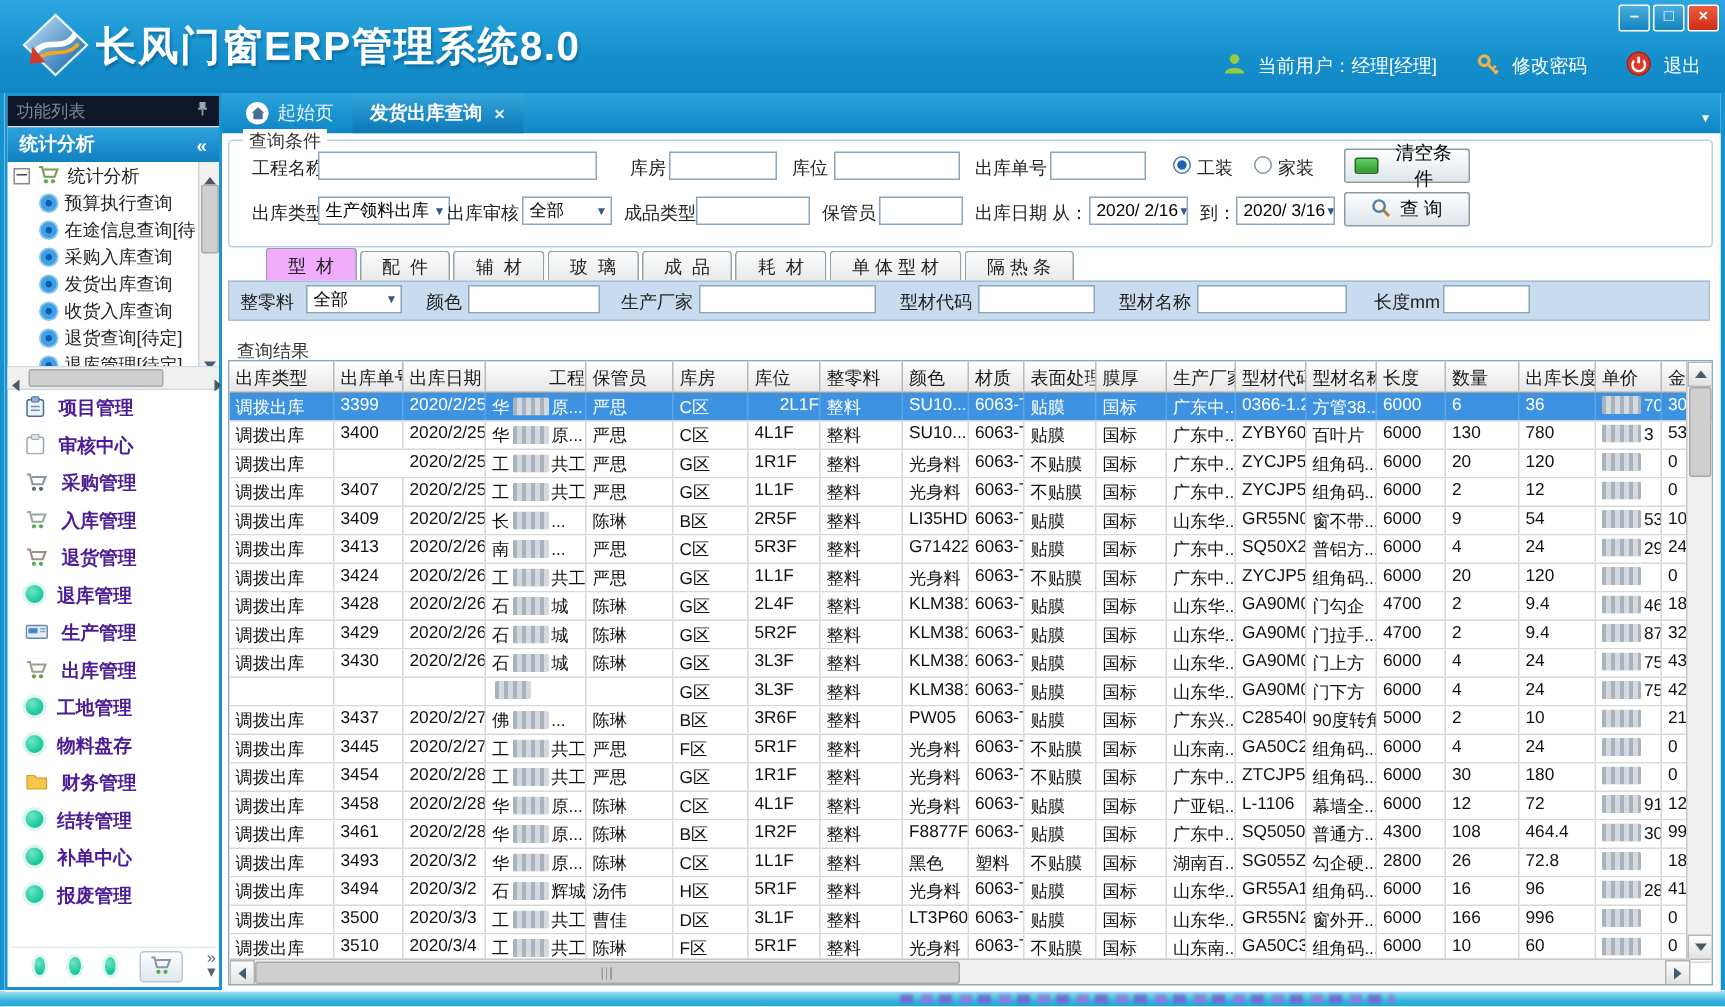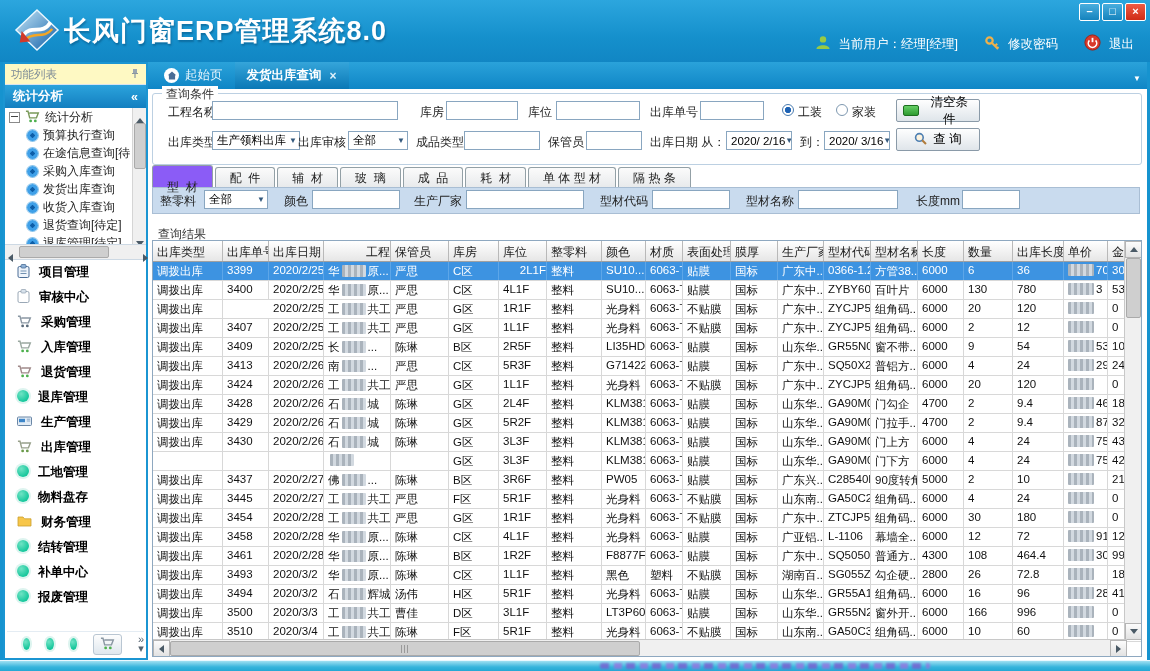--- a/index.html
+++ b/index.html
@@ -18,36 +18,36 @@
   .userbar .sep{width:10px;}
 
   
   .edge{background:#1693cf;}
   .statusstrip{left:0;top:660px;width:1150px;height:11px;background:linear-gradient(#9fe0f2,#35b4dc 55%,#1fa5d2);border-top:1px solid #e8f8ff;}
   .watermark{left:600px;top:663px;width:330px;height:6px;opacity:.75;border-radius:2px;
     background:repeating-linear-gradient(90deg,#7d58cf 0 9px,rgba(125,88,207,0) 9px 14px,#9a6fe0 14px 22px,rgba(125,88,207,0) 22px 26px);filter:blur(1.2px);}
 
   
   .sidebar{left:3px;top:62px;width:145px;height:598px;background:#fff;border:2px solid #1b95d2;box-sizing:border-box;}
-  .func-header{height:20px;background:#fef9c3;border-bottom:1px solid #d9e4ee;display:flex;align-items:center;justify-content:space-between;padding:0 6px;color:#7b8a96;font-size:11.5px;}
+  .func-header{height:20px;background:#0f172a;border-bottom:1px solid #d9e4ee;display:flex;align-items:center;justify-content:space-between;padding:0 6px;color:#7b8a96;font-size:11.5px;}
   .sec-header{height:23px;background:linear-gradient(#2ba3dc,#137fc0);color:#fff;font-size:12.5px;font-weight:bold;display:flex;align-items:center;justify-content:space-between;padding:0 8px;}
   .tree{position:relative;height:136px;overflow:hidden;border-bottom:1px solid #cdd9e4;font-size:12px;color:#222;}
   .tree-inner{position:absolute;left:0;top:0;right:13px;}
   .tree-row{height:18px;display:flex;align-items:center;gap:5px;white-space:nowrap;overflow:hidden;}
   .tree-root{padding-left:4px;}
   .tree-child{padding-left:22px;}
   .expander{width:9px;height:9px;border:1px solid #8a8a8a;background:#fff;position:relative;flex:0 0 auto;}
   .expander::after{content:"";position:absolute;left:1px;right:1px;top:3px;height:1px;background:#444;}
   .tdot{width:11px;height:11px;border-radius:50%;flex:0 0 auto;background:radial-gradient(circle at 50% 50%,#0d5ea8 0 26%,#3fa0e8 30% 72%,#bfe0f7 74%);box-shadow:0 0 0 1px #8cc4ea;}
   .tree-vsb{position:absolute;right:0;top:0;width:13px;height:136px;background:#f0f0f0;border-left:1px solid #d5d5d5;}
   .tree-hsb{position:relative;height:14px;background:#f0f0f0;border-bottom:1px solid #cdd9e4;}
   .sb-thumb{position:absolute;background:#cfcfcf;border:1px solid #aaa;border-radius:2px;}
   .arrow{position:absolute;width:0;height:0;}
   .modules{position:absolute;left:2px;top:196px;right:2px;}
-  .module{height:25px;display:flex;align-items:center;gap:9px;padding-left:10px;font-weight:bold;font-size:12.5px;color:#000000;}
+  .module{height:25px;display:flex;align-items:center;gap:9px;padding-left:10px;font-weight:bold;font-size:12.5px;color:#4c1d95;}
   .gcircle{width:12px;height:12px;border-radius:50%;display:inline-block;background:radial-gradient(circle at 35% 32%,#6fe3c4,#17c79c 70%);box-shadow:0 0 0 2px #ddf4ef;}
   .sb-bottom{position:absolute;left:2px;right:2px;bottom:2px;height:24px;display:flex;align-items:center;gap:16px;padding-left:16px;border-top:1px solid #e4ecf3;}
   .sb-cartbtn{width:30px;height:21px;border:1px solid #b9c6d2;background:linear-gradient(#fdfdfd,#dfe7ee);border-radius:3px;display:flex;align-items:center;justify-content:center;}
   .sb-chev{color:#55636f;font-size:11px;line-height:9px;text-align:center;}
 
   
   .tabstrip{left:148px;top:62px;width:999px;height:27px;background:linear-gradient(#2aa2da,#0f86c6);display:flex;align-items:stretch;padding-left:4px;box-sizing:border-box;}
   .tab{display:flex;align-items:center;gap:6px;padding:0 12px;color:#e9f6fd;font-size:12.5px;white-space:nowrap;}
   .tab.active{background:linear-gradient(#35a5da,#0a78b6);font-weight:bold;color:#fff;}
   .tab-home{width:15px;height:15px;border-radius:50%;background:#fff;display:flex;align-items:center;justify-content:center;}
@@ -64,21 +64,21 @@
   .selbox{position:absolute;height:19px;border:1px solid #89a6c0;background:#fff;box-sizing:border-box;font-size:11.5px;display:flex;align-items:center;justify-content:space-between;padding:0 2px 0 4px;white-space:nowrap;overflow:hidden;}
   .caret{color:#355a7e;font-size:8px;flex:0 0 auto;}
   .radio{position:absolute;width:12px;height:12px;border-radius:50%;border:1px solid #7e98b0;background:#fff;box-sizing:border-box;}
   .radio.sel{background:radial-gradient(circle,#1d62b4 0 40%,#fff 48%);border-color:#4a7cb0;}
   .qbtn{position:absolute;height:23px;border:1px solid #8a9aa8;border-radius:2px;background:linear-gradient(#fefefe,#dfe5ea);font-size:12.5px;display:flex;align-items:center;justify-content:center;gap:6px;box-sizing:border-box;font-family:inherit;}
   .eraser{width:15px;height:9px;background:linear-gradient(#66cf66,#2e9b30);border:1px solid #1d6e1f;border-radius:2px;}
 
   
   .mattabs{left:152px;top:167px;height:20px;display:flex;font-size:12px;}
   .mtab{border:1px solid #93a0a6;border-bottom:none;background:linear-gradient(#fbfbfb,#e8eaec);padding:2px 14px 0 14px;margin-right:2px;border-radius:3px 3px 0 0;color:#222;white-space:pre;}
-  .mtab.active{background:#8b5cf6;position:relative;z-index:2;padding-top:13px;margin-top:-2px;}
+  .mtab.active{background:#f0abfc;position:relative;z-index:2;padding-top:3px;margin-top:-2px;margin-left:25px;}
 
   
   .bluebar{left:152px;top:187px;width:988px;height:27px;background:#c9dbee;border:1px solid #a9bed4;box-sizing:border-box;}
 
   .results-label{left:158px;top:226px;font-size:12px;color:#333;}
   
   .grid{left:152px;top:240px;width:990px;height:417px;border:1px solid #8ea8c0;box-sizing:border-box;background:#fff;overflow:hidden;}
   .ghead{display:flex;height:20px;background:linear-gradient(#ffffff,#e6e6e6);border-bottom:1px solid #a0a0a0;}
   .hcell{box-sizing:border-box;border-right:1px solid #b9b9b9;font-size:12px;color:#1a1a1a;padding:3px 0 0 4px;white-space:nowrap;overflow:hidden;}
   .grow{display:flex;height:18px;border-bottom:1px solid #d8d8d8;background:#fff;}

